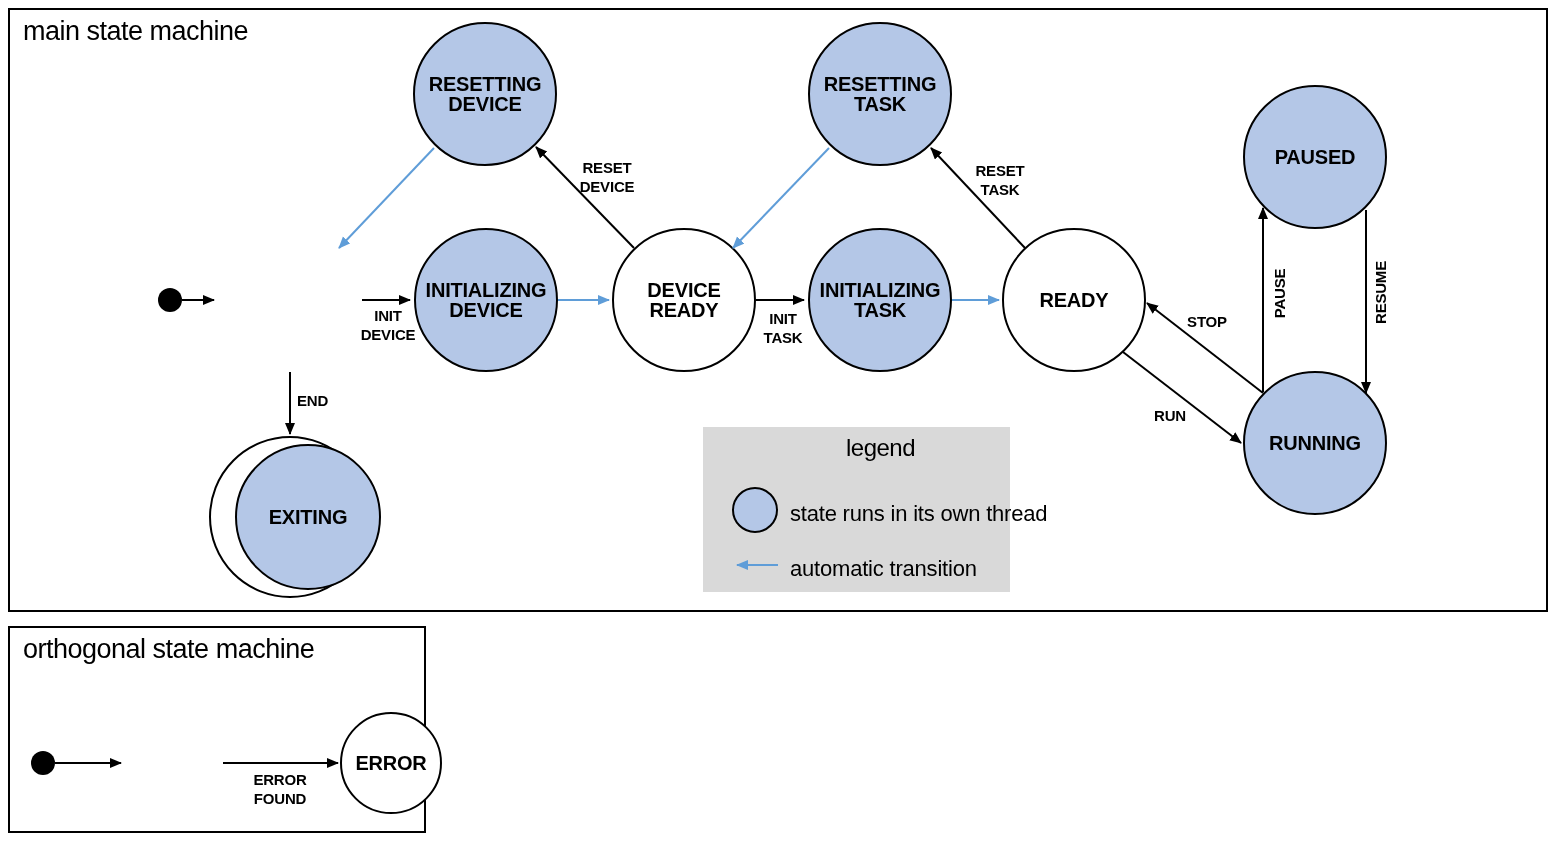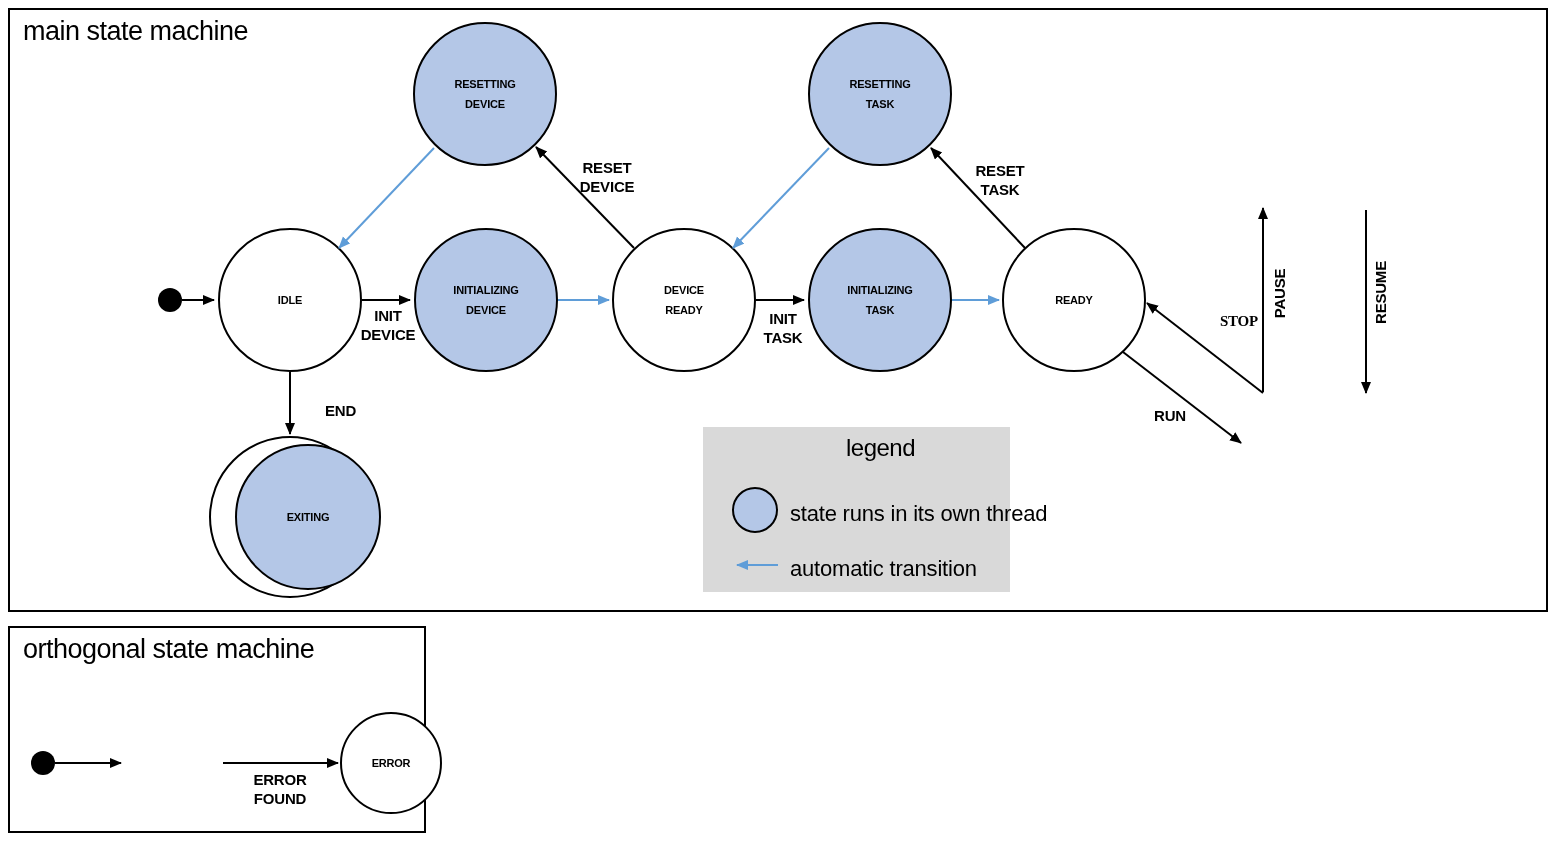--- a/index.html
+++ b/index.html
@@ -11,21 +11,21 @@
   }
   *{box-sizing:border-box;margin:0;padding:0;}
   html,body{width:1555px;height:852px;background:#ffffff;overflow:hidden;
     font-family:"Liberation Sans",sans-serif;color:#000;}
   .stage{position:relative;width:1555px;height:852px;background:#fff;}
   .panel{position:absolute;border:2px solid var(--outline);background:#fff;}
   .panel-title{position:absolute;left:13px;top:6px;font-size:27px;letter-spacing:-0.5px;
     white-space:nowrap;}
   .state{position:absolute;border:2px solid var(--outline);border-radius:50%;
     display:flex;align-items:center;justify-content:center;text-align:center;
-    font-size:11px;font-weight:bold;letter-spacing:-0.2px;line-height:20px;
+    font-size:20px;font-weight:bold;letter-spacing:-0.2px;line-height:20px;
     white-space:pre-line;z-index:2;background:var(--plain-state-fill);}
   .state.thread{background:var(--thread-state-fill);}
   .final-ring{position:absolute;border:2px solid var(--outline);border-radius:50%;
     background:#fff;z-index:2;}
   .final-ring .state{position:absolute;left:24px;top:6px;}
   .tlabel{position:absolute;font-size:15px;font-weight:bold;letter-spacing:-0.2px;
     line-height:19px;text-align:center;white-space:pre-line;z-index:6;}
   .tlabel.left{text-align:left;}
   .rot{transform:rotate(-90deg);}
   .arrows{position:absolute;left:0;top:0;z-index:4;pointer-events:none;}
@@ -48,49 +48,50 @@
 </style>
 </head>
 <body>
 
 <div class="stage">
 
   <section class="panel" style="left:8px;top:8px;width:1540px;height:604px;">
     <span class="panel-title">main state machine</span>
   </section>
 
-  <div class="state" style="left:218px;top:228px;width:144px;height:144px;">IDLE</div>
   <div class="state thread" style="left:413px;top:22px;width:144px;height:144px;">RESETTING
 DEVICE</div>
   <div class="state thread" style="left:414px;top:228px;width:144px;height:144px;">INITIALIZING
 DEVICE</div>
   <div class="state" style="left:612px;top:228px;width:144px;height:144px;">DEVICE
 READY</div>
   <div class="state thread" style="left:808px;top:22px;width:144px;height:144px;">RESETTING
 TASK</div>
   <div class="state thread" style="left:808px;top:228px;width:144px;height:144px;">INITIALIZING
 TASK</div>
   <div class="state" style="left:1002px;top:228px;width:144px;height:144px;">READY</div>
+  <div class="state thread" style="left:1243px;top:85px;width:144px;height:144px;">PAUSED</div>
+  <div class="state thread" style="left:1243px;top:371px;width:144px;height:144px;">RUNNING</div>
   <div class="final-ring" style="left:209px;top:436px;width:162px;height:162px;">
     <div class="state thread" style="width:146px;height:146px;">EXITING</div>
   </div>
 
   <div class="tlabel" style="left:333px;top:306px;width:110px;">INIT
 DEVICE</div>
   <div class="tlabel" style="left:552px;top:158px;width:110px;">RESET
 DEVICE</div>
   <div class="tlabel" style="left:728px;top:309px;width:110px;">INIT
 TASK</div>
   <div class="tlabel" style="left:945px;top:161px;width:110px;">RESET
 TASK</div>
-  <div class="tlabel" style="left:1194px;top:312px;width:90px;font-family:Liberation Serif, serif;">STOP</div>
+  <div class="tlabel" style="left:1162px;top:312px;width:90px;">STOP</div>
   <div class="tlabel" style="left:1125px;top:406px;width:90px;">RUN</div>
   <div class="tlabel rot" style="left:1239px;top:284px;width:80px;">PAUSE</div>
   <div class="tlabel rot" style="left:1340px;top:283px;width:80px;">RESUME</div>
-  <div class="tlabel left" style="left:297px;top:401px;width:60px;margin-left:28px;">END</div>
+  <div class="tlabel left" style="left:297px;top:391px;width:60px;">END</div>
 
   <div class="legend">
     <div class="legend-title">legend</div>
     <div class="legend-swatch"></div>
     <div class="legend-text t1">state runs in its own thread</div>
     <div class="legend-text t2">automatic transition</div>
   </div>
 
   <section class="panel" style="left:8px;top:626px;width:418px;height:207px;">
     <span class="panel-title">orthogonal state machine</span>

